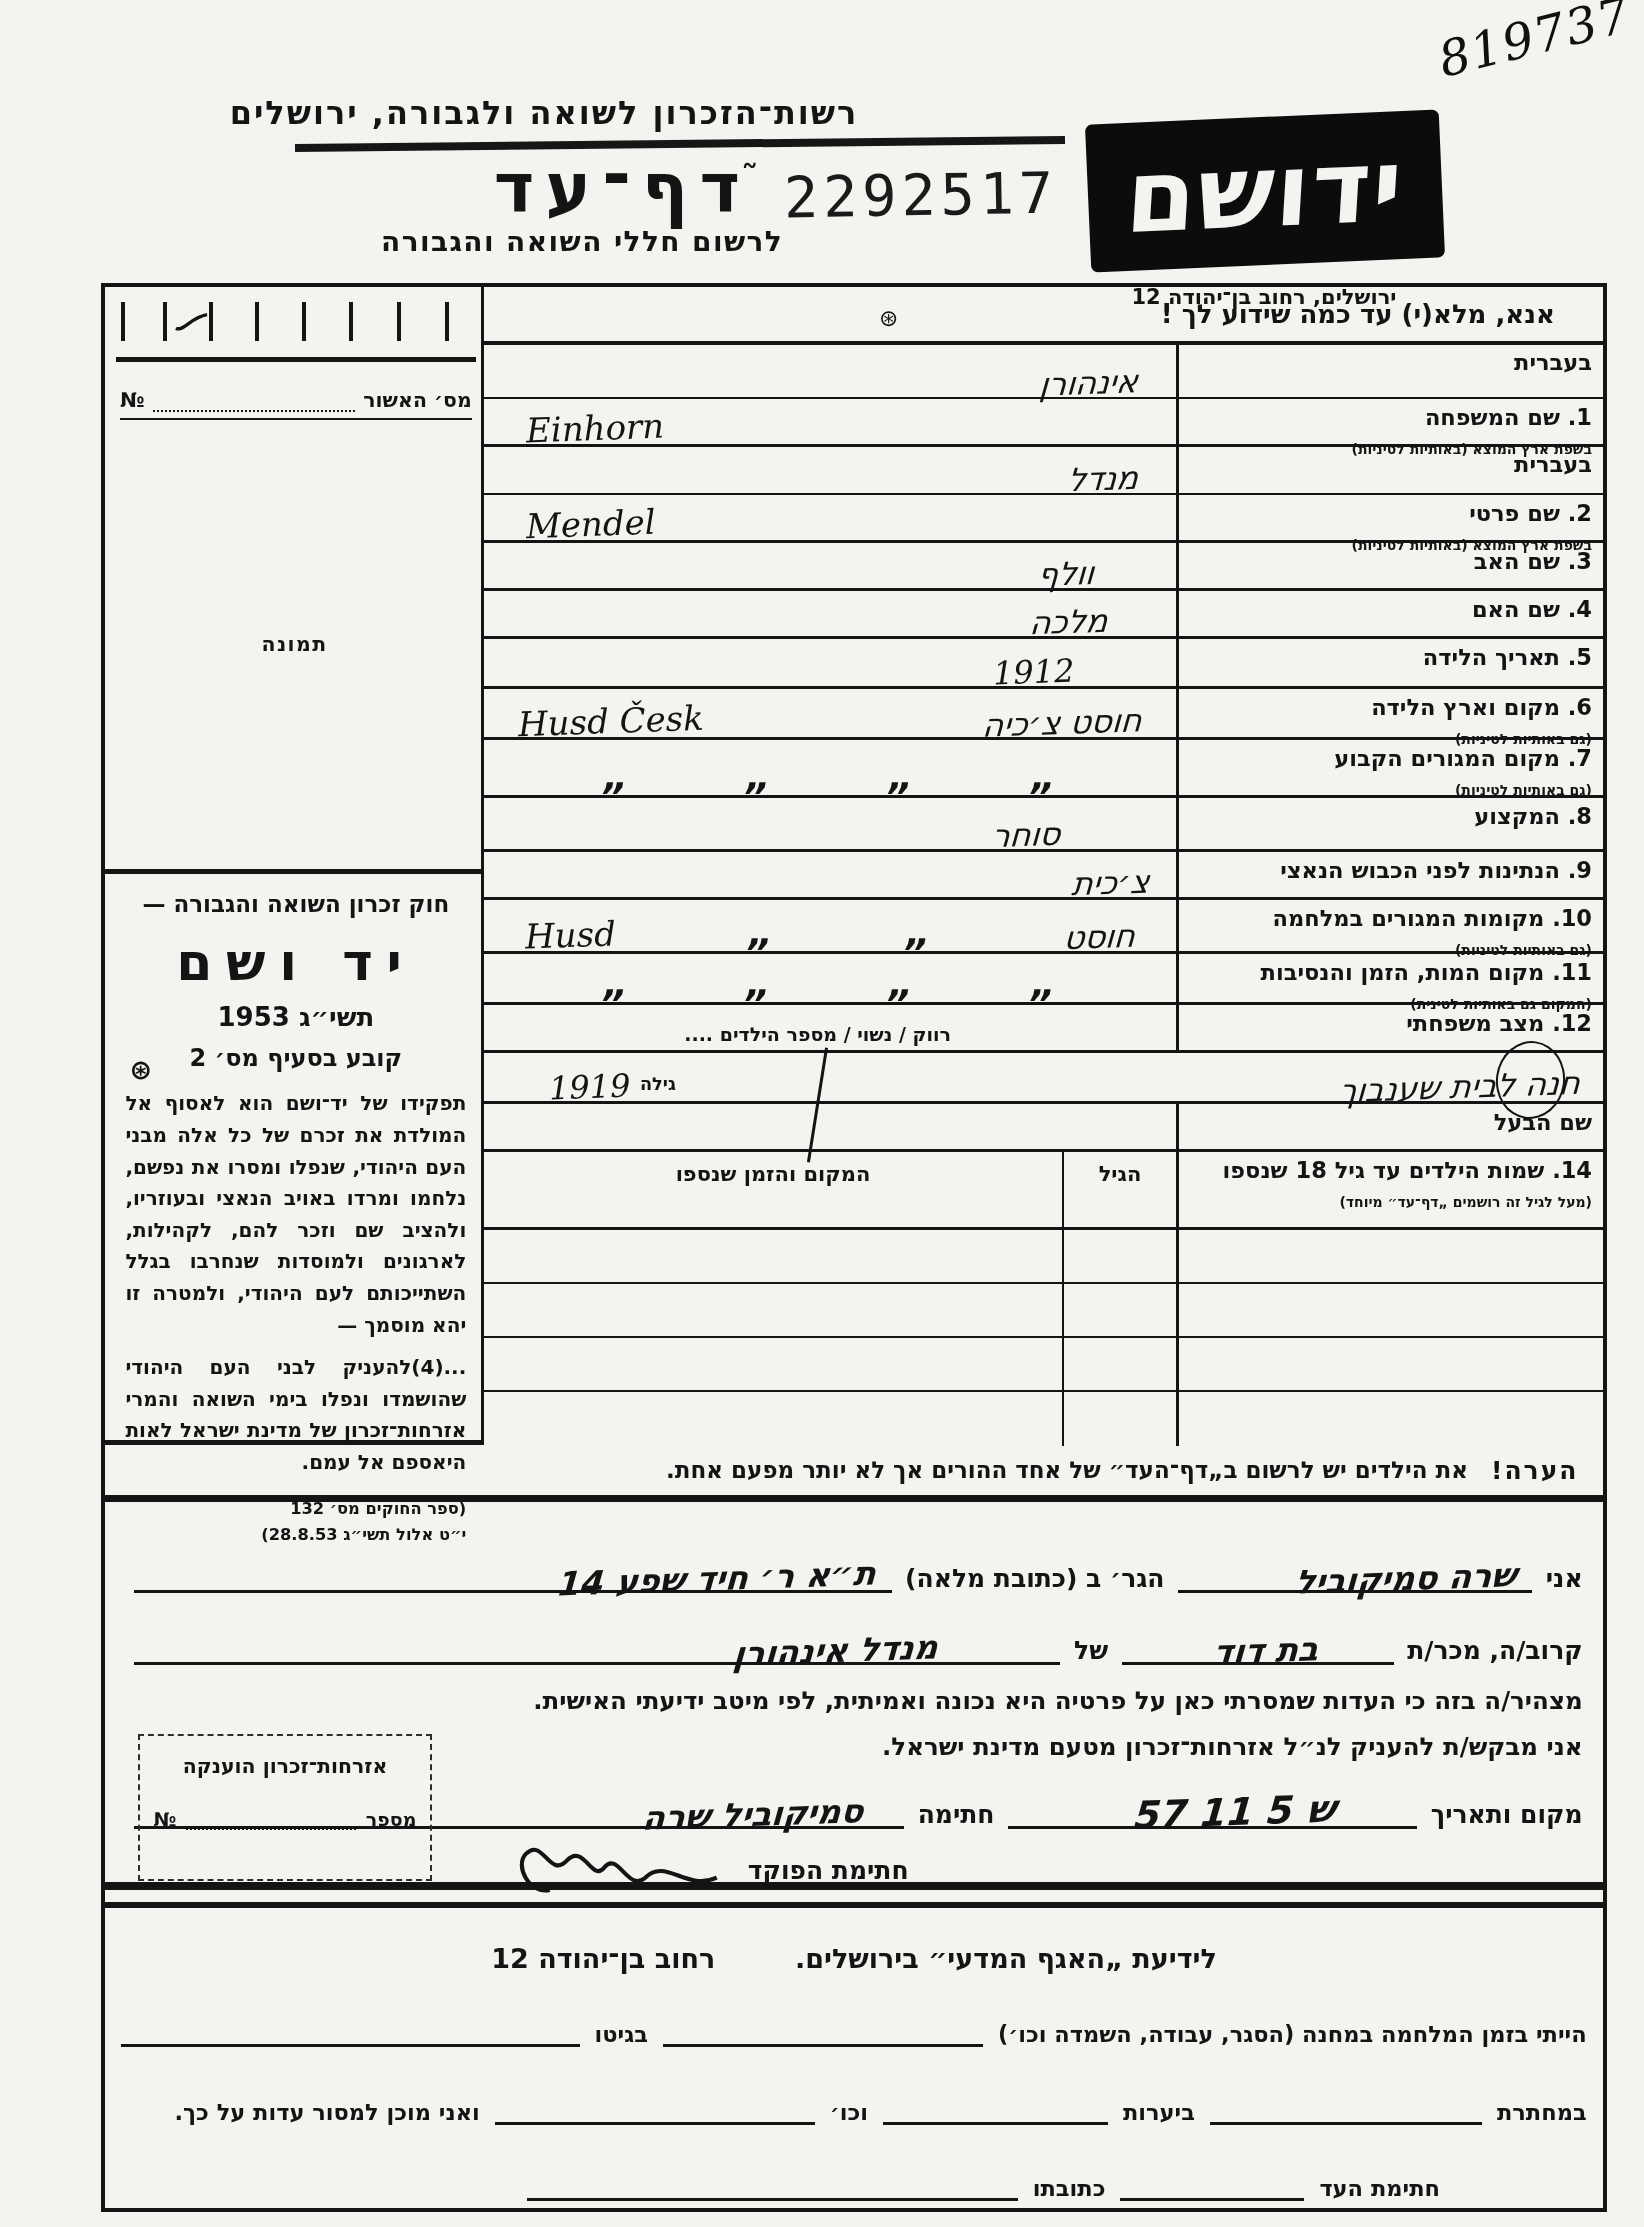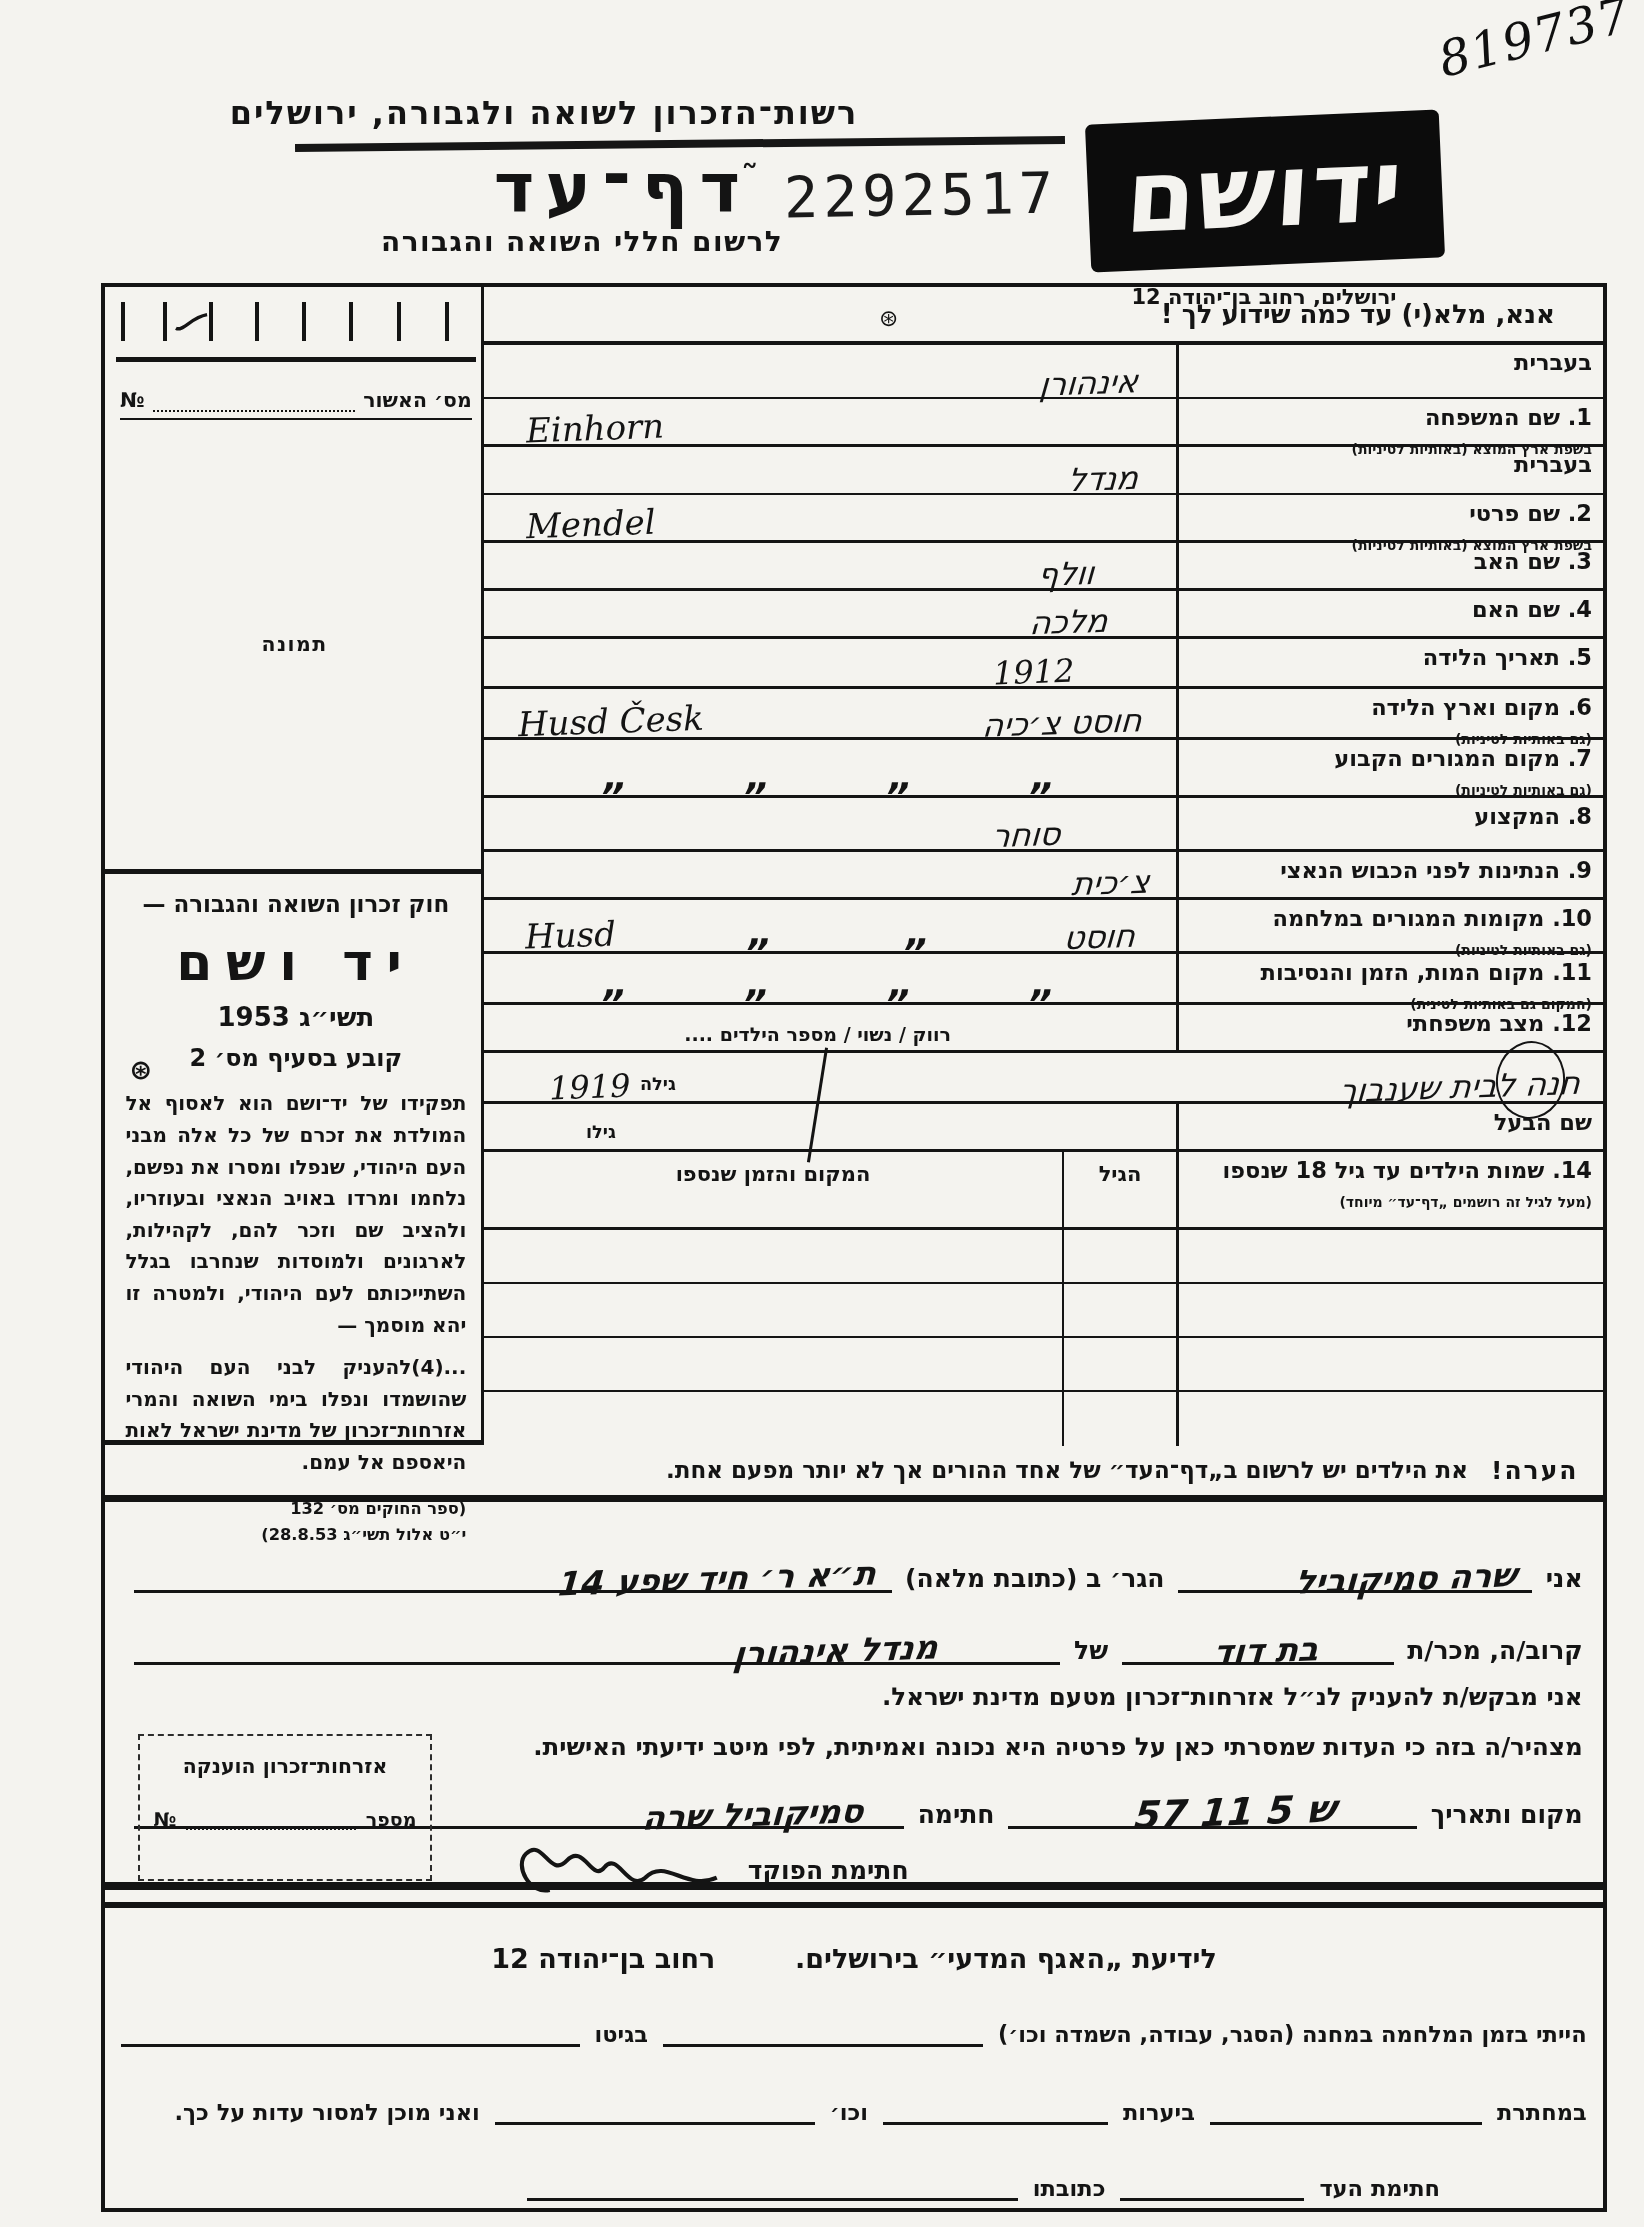--- a/index.html
+++ b/index.html
@@ -319,23 +319,20 @@
             <span class="hwv hw-lat">1919</span>
           </span>
           <span class="pen-circle"></span>
         </div>
       </div>
 
       <div class="row h70 thick">
         <div class="lbl">
             <div class="l1">שם הבעל</div>
           </div>
-        <div class="val" style="justify-content:flex-end;">
-          <span class="agelbl" style="margin-left:102px">גילו</span>
-        </div>
       </div>
 
       <div class="row h115 thick t-head">
         <div class="lbl">
           <div class="l1">14. שמות הילדים עד גיל 18 שנספו</div>
           <div class="l2">(מעל לגיל זה רושמים „דף־עד״ מיוחד)</div>
         </div>
         <div class="tc t-age">הגיל</div>
         <div class="tc t-place">המקום והזמן שנספו</div>
       </div>
@@ -382,25 +379,25 @@
       <div class="dline d2">
         <span>קרוב/ה, מכר/ת</span>
         <span class="blank" style="width:272px">
           <span class="bhw hw-he" style="right:75px">בת דוד</span>
         </span>
         <span>של</span>
         <span class="blank fx">
           <span class="bhw hw-he" style="right:123px">מנדל אינהורן</span>
         </span>
       </div>
+      <div class="dline d3">
+        <span>מצהיר/ה בזה כי העדות שמסרתי כאן על פרטיה היא נכונה ואמיתית, לפי מיטב ידיעתי האישית.</span>
+      </div>
       <div class="dline d4">
         <span>אני מבקש/ת להעניק לנ״ל אזרחות־זכרון מטעם מדינת ישראל.</span>
-      </div>
-      <div class="dline d3">
-        <span>מצהיר/ה בזה כי העדות שמסרתי כאן על פרטיה היא נכונה ואמיתית, לפי מיטב ידיעתי האישית.</span>
       </div>
       <div class="dline d5">
         <span>מקום ותאריך</span>
         <span class="blank" style="width:409px">
           <span class="bhw hw-he" style="font-size:38px;right:82px">ש 5 11 57</span>
         </span>
         <span>חתימה</span>
         <span class="blank fx">
           <span class="bhw hw-he" style="right:41px">סמיקוביל שרה</span>
         </span>

